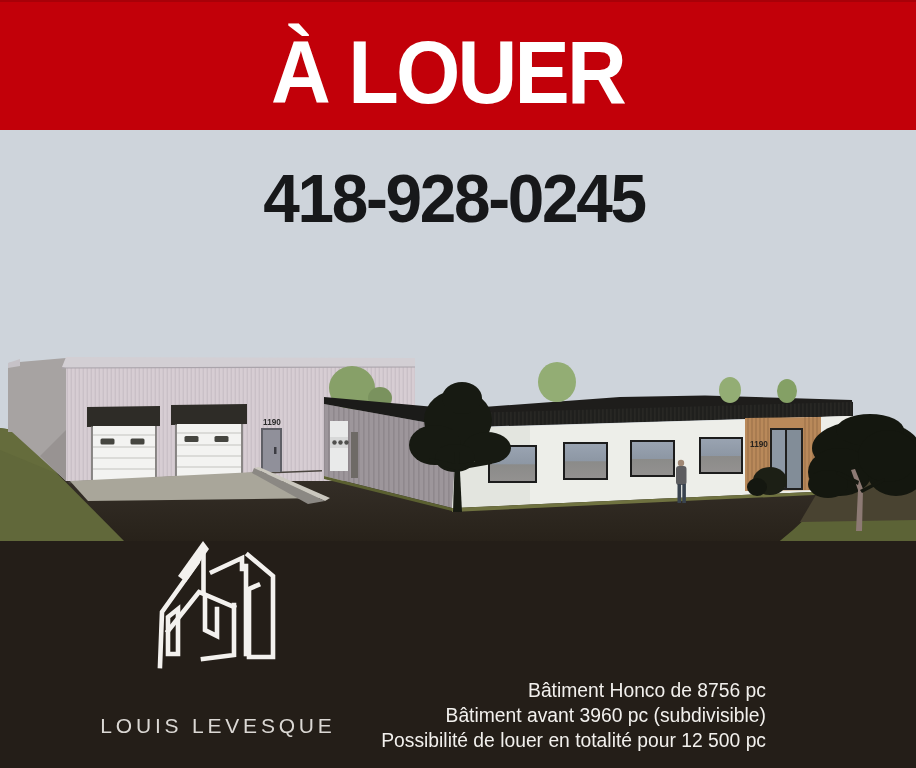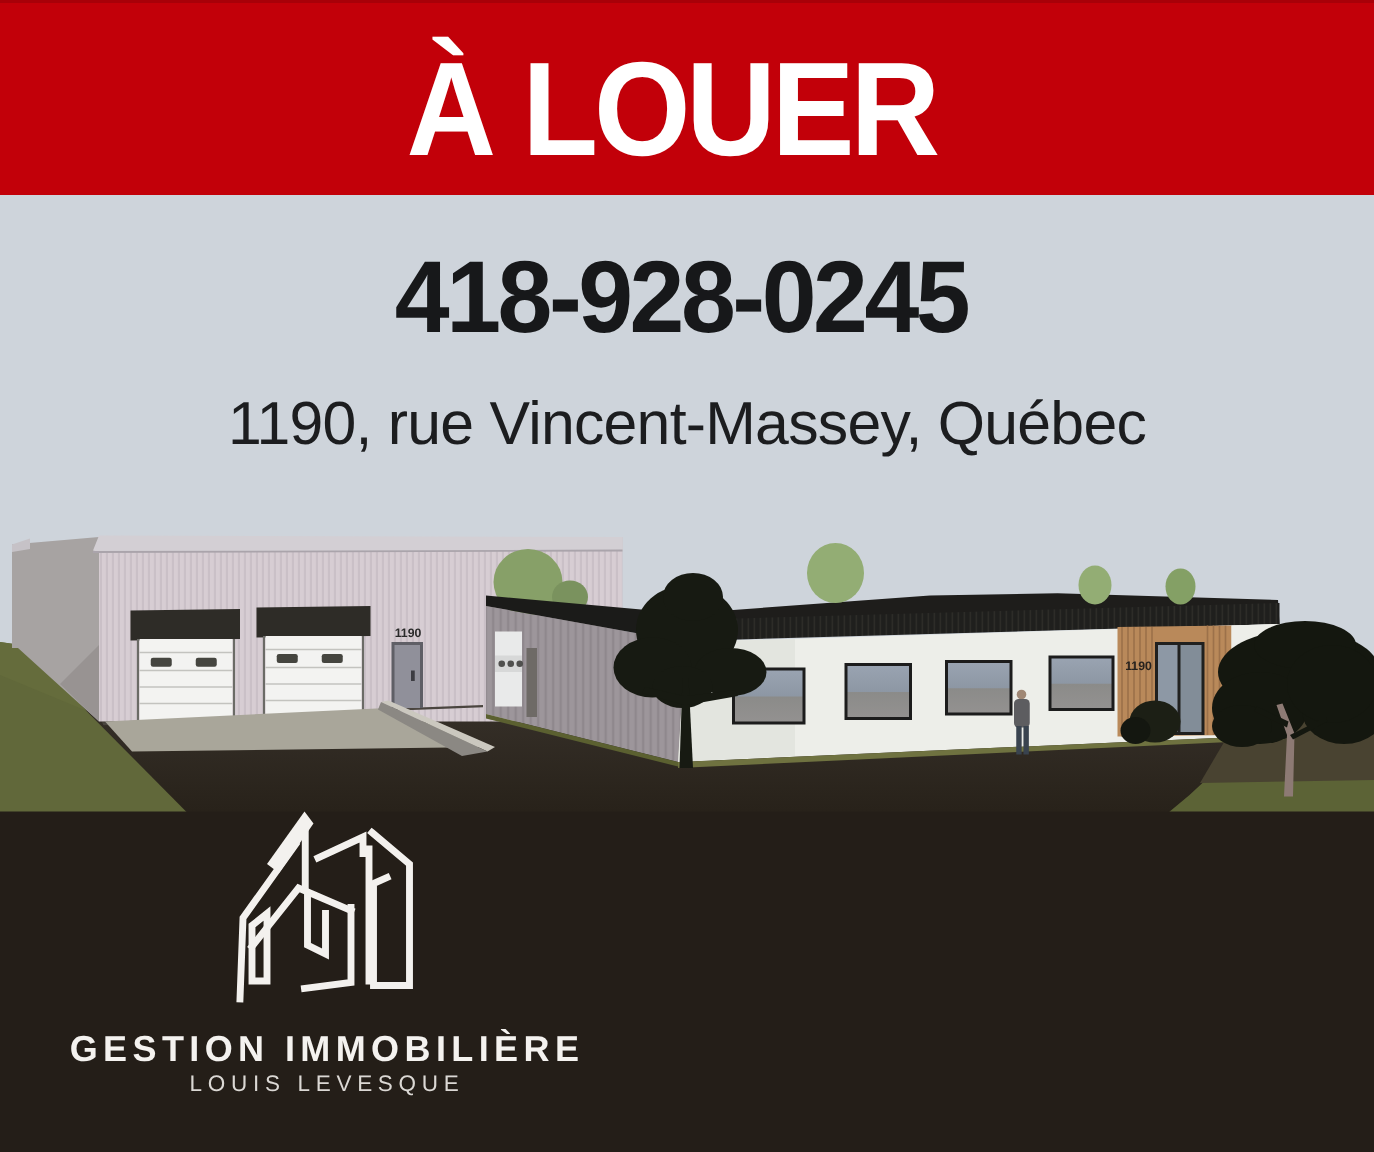--- a/index.html
+++ b/index.html
@@ -12,21 +12,20 @@
 
   <div class="abs" style="left:0;top:0;width:916px;height:130px;background:#c20009;"></div>
   <div class="abs" style="left:0;top:0;width:916px;height:2px;background:#a80008;"></div>
 
   <div class="abs" style="left:0;top:21px;width:895px;text-align:center;color:#ffffff;font-weight:bold;font-size:89px;letter-spacing:-3px;display:block;transform:scaleX(0.93);">À&nbsp;LOUER</div>
 
   <div class="abs" style="left:0;top:130px;width:916px;height:415px;background:#ced4db;"></div>
 
   <div class="abs" style="left:0;top:159px;width:908px;text-align:center;color:#17181a;font-weight:bold;font-size:68px;letter-spacing:-2.4px;display:block;transform:scaleX(0.967);">418-928-0245</div>
 
-  <div class="abs" style="left:0;top:259px;width:916px;text-align:center;color:#1c1d1f;font-size:40.5px;letter-spacing:-0.5px;">1190, rue Vincent-Massey, Québec</div>
 
   <svg class="abs" style="left:0;top:330px;" width="916" height="215" viewBox="0 330 916 215">
     <defs>
       <linearGradient id="asph" x1="0" y1="0" x2="0" y2="1">
         <stop offset="0" stop-color="#38322b"></stop>
         <stop offset="1" stop-color="#272119"></stop>
       </linearGradient>
       <linearGradient id="glass" x1="0" y1="0" x2="0" y2="1">
         <stop offset="0" stop-color="#99a3b1"></stop>
         <stop offset="0.5" stop-color="#8d97a4"></stop>
@@ -231,18 +230,22 @@
       <path d="M168,654 L168,617 L178,609 L178,654 Z"></path>
 
       <path d="M212,572 L242,558 L242,569"></path>
 
       <path d="M246,566 L246,654"></path>
 
       <path d="M248,555 L273,576 L273,657 L249,657 L249,589 L258,585"></path>
     </g>
   </svg>
 
-  <div class="abs" style="left:0;top:686px;width:436px;text-align:center;color:#f4f2ef;font-weight:bold;font-size:24px;letter-spacing:3.6px;">GESTION IMMOBILIÈRE</div>
-
-  <div class="abs" style="left:0;top:714px;width:436px;text-align:center;color:#dbd8d4;font-size:15px;letter-spacing:3.8px;">LOUIS LEVESQUE</div>
-
+
+  <div class="abs" style="left:0;top:714px;width:436px;text-align:center;color:#dbd8d4;font-size:21px;letter-spacing:3.8px;">LOUIS LEVESQUE</div>
+
+  <div class="abs" style="right:14px;top:678px;width:500px;text-align:right;color:#f2f0ed;font-size:19.3px;line-height:25px;">
+    Bâtiment Honco de 8756 pc<br>
+    Bâtiment avant 3960 pc (subdivisible)<br>
+    Possibilité de louer en totalité pour 12 500 pc
+  </div>
 
 </div>
 
 </body></html>

